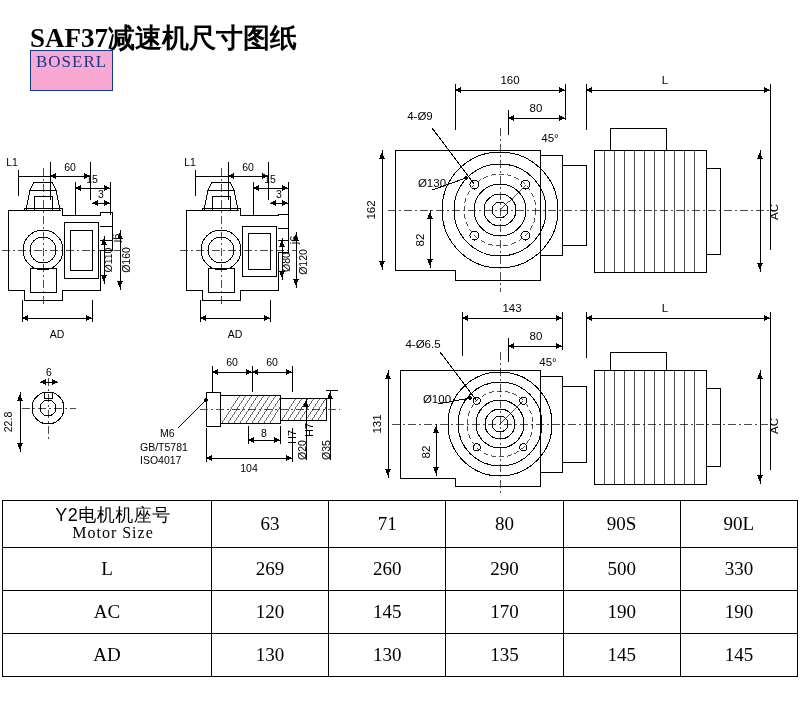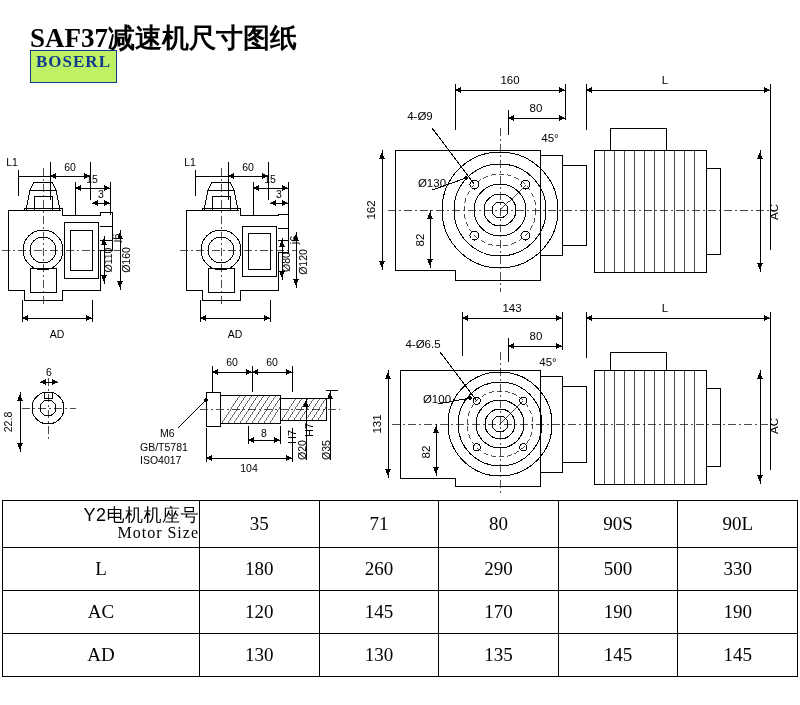--- a/index.html
+++ b/index.html
@@ -28,27 +28,27 @@
     font-weight: bold;
     font-family: "Liberation Serif", serif;
     letter-spacing: 0px;
     white-space: nowrap;
   }
   #logo {
     position: absolute;
     left: 30px;
     top: 50px;
     border: 1px solid #123a8f;
-    padding: 1px 5px 10px 5px;
+    padding: 1px 5px 18px 5px;
     font-family: "Liberation Serif", serif;
     font-size: 17px;
-    font-weight: bold;
+    font-weight: normal;
     color: #123a8f;
     letter-spacing: 1px;
-    background: #bef264;
+    background: #f9a8d4;
   }
   svg.draw {
     position: absolute;
     left: 0;
     top: 0;
     width: 800px;
     height: 705px;
   }
   svg text {
     font-family: "Liberation Sans", sans-serif;
@@ -71,22 +71,22 @@
     text-align: center;
     font-family: "Liberation Serif", serif;
     font-size: 19px;
     height: 42px;
     padding: 0;
   }
   #spec-table td.rowhead {
     width: 196px;
   }
   #spec-table td.headcell {
-    text-align: right;
-    padding-left: 0;
+    text-align: center;
+    padding-left: 12px;
     line-height: 1.05;
     height: 46px;
   }
   .cn-line {
     font-family: "Liberation Sans", sans-serif;
     font-size: 18px;
     letter-spacing: 0.5px;
   }
   .en-line {
     font-family: Liberation Serif, serif;
@@ -471,29 +471,29 @@
     <text class="dim" x="778" y="426" text-anchor="middle" transform="rotate(-90 778 426)">AC</text>
   </svg>
 
   <table id="spec-table">
     <tbody>
       <tr>
         <td class="rowhead headcell">
           <div class="cn-line">Y2电机机座号</div>
           <div class="en-line">Motor Size</div>
         </td>
-        <td>35</td>
+        <td>63</td>
         <td>71</td>
         <td>80</td>
         <td>90S</td>
         <td>90L</td>
       </tr>
       <tr>
         <td class="rowhead">L</td>
-        <td>180</td>
+        <td>269</td>
         <td>260</td>
         <td>290</td>
         <td>500</td>
         <td>330</td>
       </tr>
       <tr>
         <td class="rowhead">AC</td>
         <td>120</td>
         <td>145</td>
         <td>170</td>

